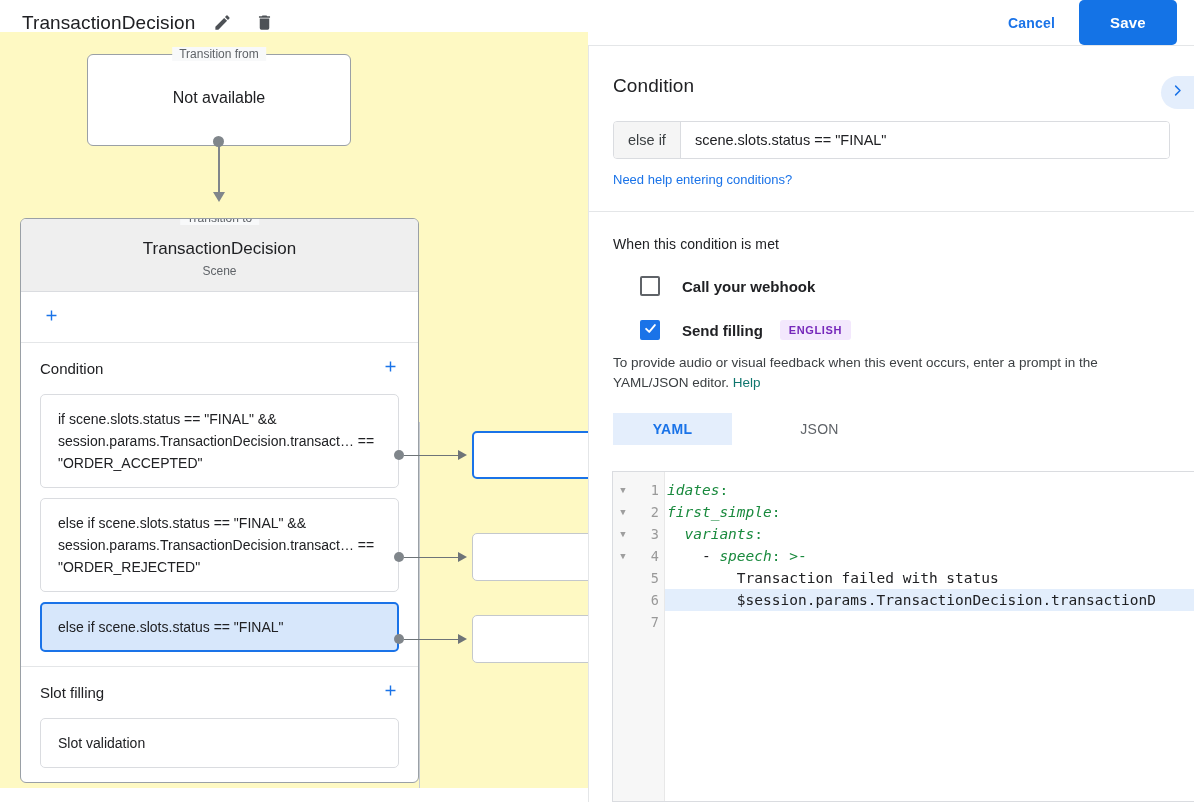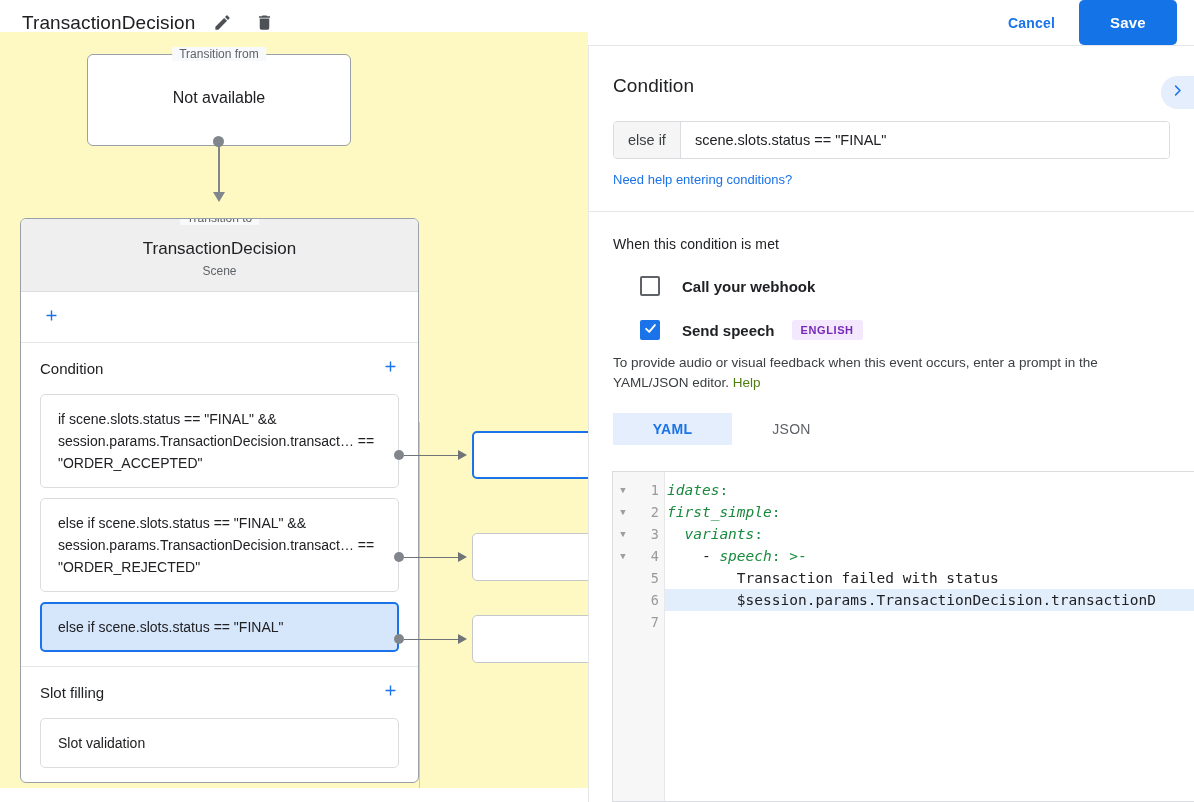--- a/index.html
+++ b/index.html
@@ -229,24 +229,24 @@
   .lang-badge {
     margin-left: 17px;
     background: #f3e8fd; color: #7627bb;
     font-size: 11px; font-weight: 700; letter-spacing: .6px;
     padding: 4px 9px; border-radius: 3px;
   }
   .helper-text {
     margin-top: 13px; font-size: 13.5px; color: #3c4043; line-height: 20px;
     max-width: 560px;
   }
-  .helper-text a { color: #4d7c0f; text-decoration: none; cursor: pointer; margin-top: 8px; }
-
-  
-  .tabs { display: flex; margin-top: 20px; }
+  .helper-text a { color: #0f766e; text-decoration: none; cursor: pointer; margin-top: 8px; }
+
+  
+  .tabs { display: flex; margin-top: 20px; gap: 28px; }
   .tab {
     min-width: 119px; height: 32px;
     display: flex; align-items: center; justify-content: center;
     font-size: 14px; color: #5f6368; cursor: pointer;
     letter-spacing: .3px;
   }
   .tab.active { background: #e4eefc; color: #1a73e8; font-weight: 600; }
 
   
   .editor {
@@ -433,21 +433,21 @@
       </div>
 
       <div class="check-row">
         <div class="checkbox checked">
           <span>
             <svg width="15" height="15" viewBox="0 0 24 24" fill="none" stroke="#ffffff" stroke-width="3" stroke-linecap="round" stroke-linejoin="round">
               <polyline points="5 12.5 10 17.5 19 6.5"></polyline>
             </svg>
           </span>
         </div>
-        <div class="check-label bold">Send speech</div>
+        <div class="check-label bold">Send filling</div>
         <div class="lang-badge">ENGLISH</div>
       </div>
 
       <div class="helper-text">
         <span>To provide audio or visual feedback when this event occurs, enter a prompt in the YAML/JSON editor.</span>
         <a>Help</a>
       </div>
 
       <div class="tabs">
         <div class="tab active">YAML</div>

